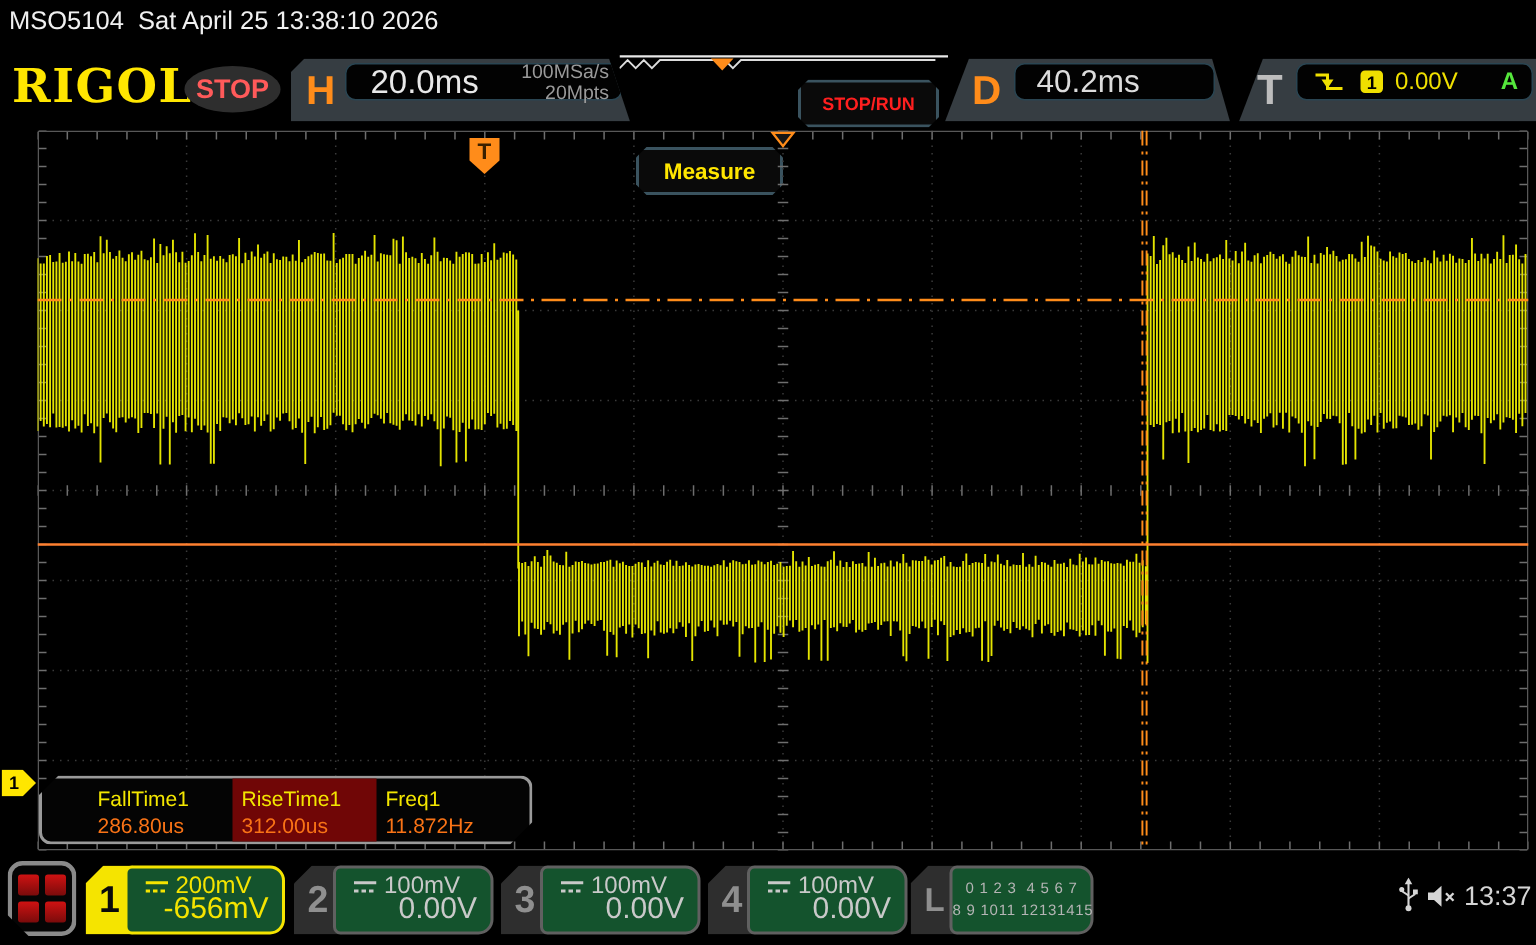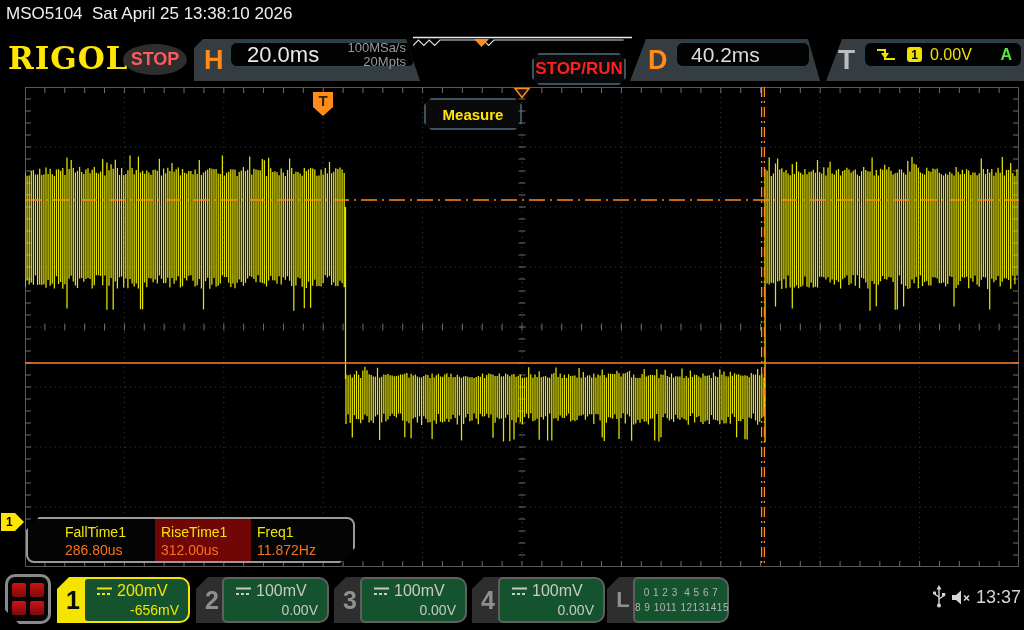--- a/index.html
+++ b/index.html
@@ -32,21 +32,21 @@
   #h-inner{left:36px;right:5px;}
   #d-inner{left:46px;right:10px;}
   #t-inner{left:38px;right:2px;}
   #timebase{color:#e8e8e8;font-size:22px;margin-left:16px;}
   #srate-block{margin-left:auto;text-align:right;color:#9a9a9a;font-size:13px;line-height:14px;padding-right:8px;}
   #delay-value{color:#dcdcdc;font-size:21px;margin-left:14px;}
   .chamf-btn{position:absolute;background:#0a0a0a;border:2px solid #3a535f;
         clip-path:polygon(7px 0,calc(100% - 7px) 0,100% 7px,100% calc(100% - 7px),calc(100% - 7px) 100%,7px 100%,0 calc(100% - 7px),0 7px);
         display:flex;align-items:center;justify-content:center;font-weight:bold;}
   #measure-btn{left:424px;top:53px;width:94px;height:28px;color:#ffe600;font-size:15px;margin-top:45px;}
-  #stoprun-btn{left:532px;top:53px;width:90px;height:28px;color:#ff1f1f;font-size:17px;}
+  #stoprun-btn{left:532px;top:53px;width:90px;height:28px;color:#ff1f1f;font-size:12px;}
   #hpos{left:413px;top:36px;}
   #trig-badge{width:15px;height:15px;background:#f0e000;border-radius:3px;color:#000;font-weight:bold;
         font-size:12px;display:flex;align-items:center;justify-content:center;margin:0 8px 0 10px;}
   #trig-level{color:#f0e000;font-size:16px;}
   #trig-sweep{margin-left:auto;padding-right:9px;color:#55e63c;font-size:16px;font-weight:bold;}
 
   
   #grid-svg{left:25px;top:87px;}
   #ch1-gnd{left:1px;top:513px;width:23px;height:18px;background:#ffe600;
         clip-path:polygon(0 0,14px 0,100% 50%,14px 100%,0 100%);
@@ -67,21 +67,21 @@
         display:flex;align-items:center;justify-content:center;}
   #menu-grid{display:grid;grid-template-columns:14px 14px;grid-template-rows:14px 14px;gap:4px;}
   .menu-sq{background:linear-gradient(#d01212,#7a0b0b);border-radius:2px;}
   .chan{position:absolute;top:577px;width:133px;height:46px;}
   .chan-tab{position:absolute;left:0;top:0;width:32px;height:100%;
         clip-path:polygon(0 12px,12px 0,100% 0,100% 100%,0 100%);
         display:flex;align-items:center;justify-content:center;font-weight:bold;font-size:25px;}
   .chan-body{position:absolute;left:26px;right:0;top:0;bottom:0;background:#14532d;
         border:2px solid #606060;border-radius:5px 10px 10px 5px;box-sizing:border-box;}
   .chan-line1{position:absolute;left:12px;top:3px;display:flex;align-items:center;gap:5px;font-size:16px;}
-  .chan-line2{position:absolute;right:9px;bottom:3px;font-size:14px;}
+  .chan-line2{position:absolute;right:9px;bottom:3px;font-size:20px;}
   .chan.gray .chan-tab{background:#2e2e2e;color:#8f8f8f;}
   .chan.gray .chan-body{border-color:#606060;}
   .chan.gray .chan-line1,.chan.gray .chan-line2{color:#c9c9c9;}
   .chan.active .chan-tab{background:#f5e400;color:#0a0a0a;}
   .chan.active .chan-body{border-color:#f5e400;}
   .chan.active .chan-line1,.chan.active .chan-line2{color:#f5e400;}
   .dc-icon{display:inline-block;}
   #logic-body{font-size:10px;color:#b5b5b5;line-height:15px;text-align:center;white-space:pre;
         display:flex;flex-direction:column;justify-content:center;height:100%;letter-spacing:0.5px;}
   #clock{left:976px;top:587px;color:#d5d5d5;font-size:18px;}

